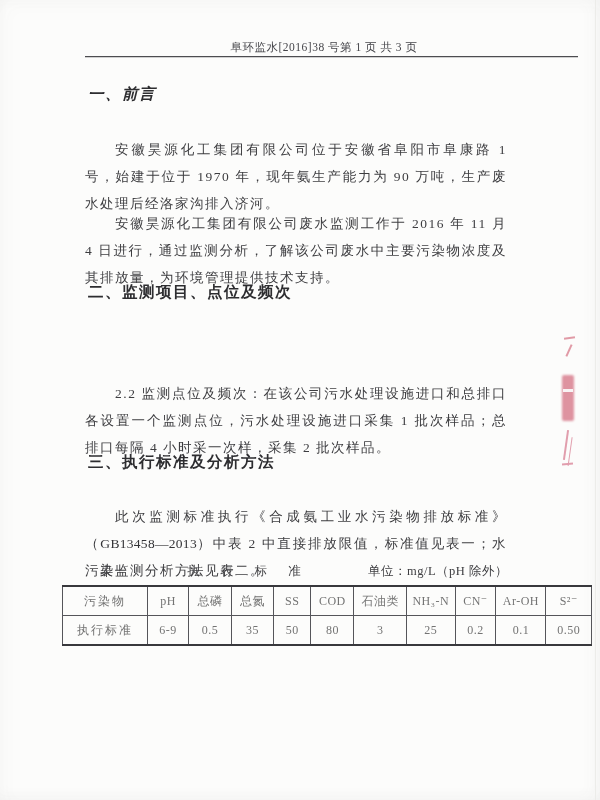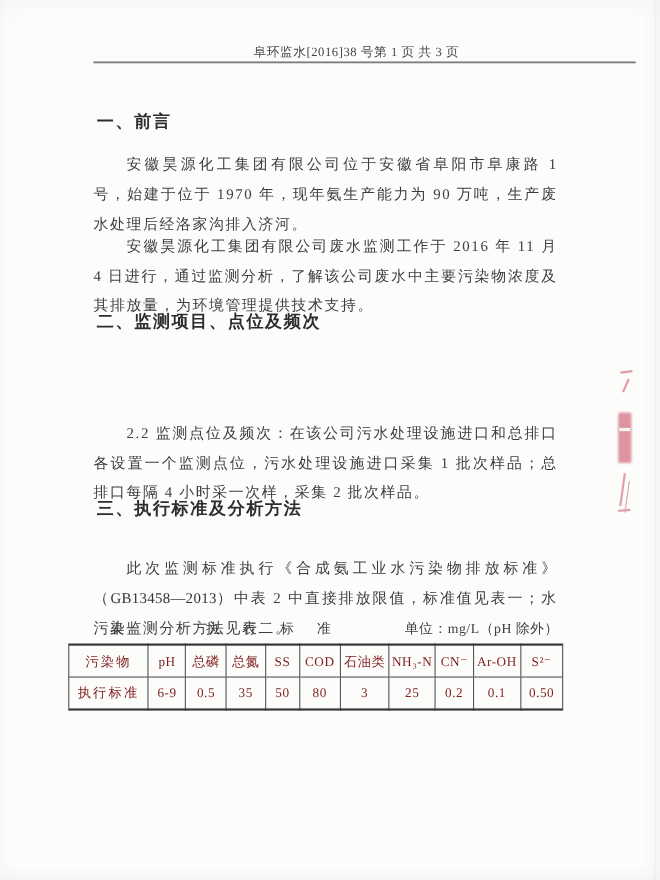--- a/index.html
+++ b/index.html
@@ -43,42 +43,42 @@
   }
   .para {
     position: absolute; left: 85px; width: 422px;
     font-size: 13.5px; line-height: 27px; letter-spacing: 1.5px;
     text-align: justify; text-indent: 30px;
     color: #3d3d40;
   }
   .para .code-bold {
     font-weight: normal; letter-spacing: 0.3px; color: #333336;
   }
-  #title-s1 { top: 100px; }
+  #title-s1 { top: 84px; font-style: italic; }
   #para-1-1 { top: 122px; }
   #para-1-2 { top: 196px; }
   #title-s2 { top: 282px; }
   #para-2-1 { top: 318px; }
   #para-2-2 { top: 366px; }
   #title-s3 { top: 452px; }
   #para-3-1 { top: 489px; }
   
   .tbl-caption {
     position: absolute; top: 563px; left: 62px; width: 450px;
     display: flex; justify-content: space-between; align-items: flex-start;
     font-size: 12.5px; color: #3d3d40;
   }
   .tbl-caption .cap-label { margin-left: 38px; letter-spacing: 2px; }
   .tbl-caption .cap-title { letter-spacing: 9px; }
   .tbl-caption .cap-unit  { letter-spacing: 0.5px; margin-right: 4px; }
   
   table.std {
     position: absolute; top: 585px; left: 62px;
-    width: 450px; border-collapse: collapse;
-    font-size: 12px; color: #7f1d1d;
+    width: 530px; border-collapse: collapse;
+    font-size: 12px; color: #737373;
     border-top: 2px solid #38383c;
     border-bottom: 2px solid #38383c;
   }
   table.std th, table.std td {
     border: 1px solid #55555a;
     font-weight: normal;
     text-align: center;
     height: 28px; padding: 0 2px;
     letter-spacing: 0.5px;
     white-space: nowrap;

